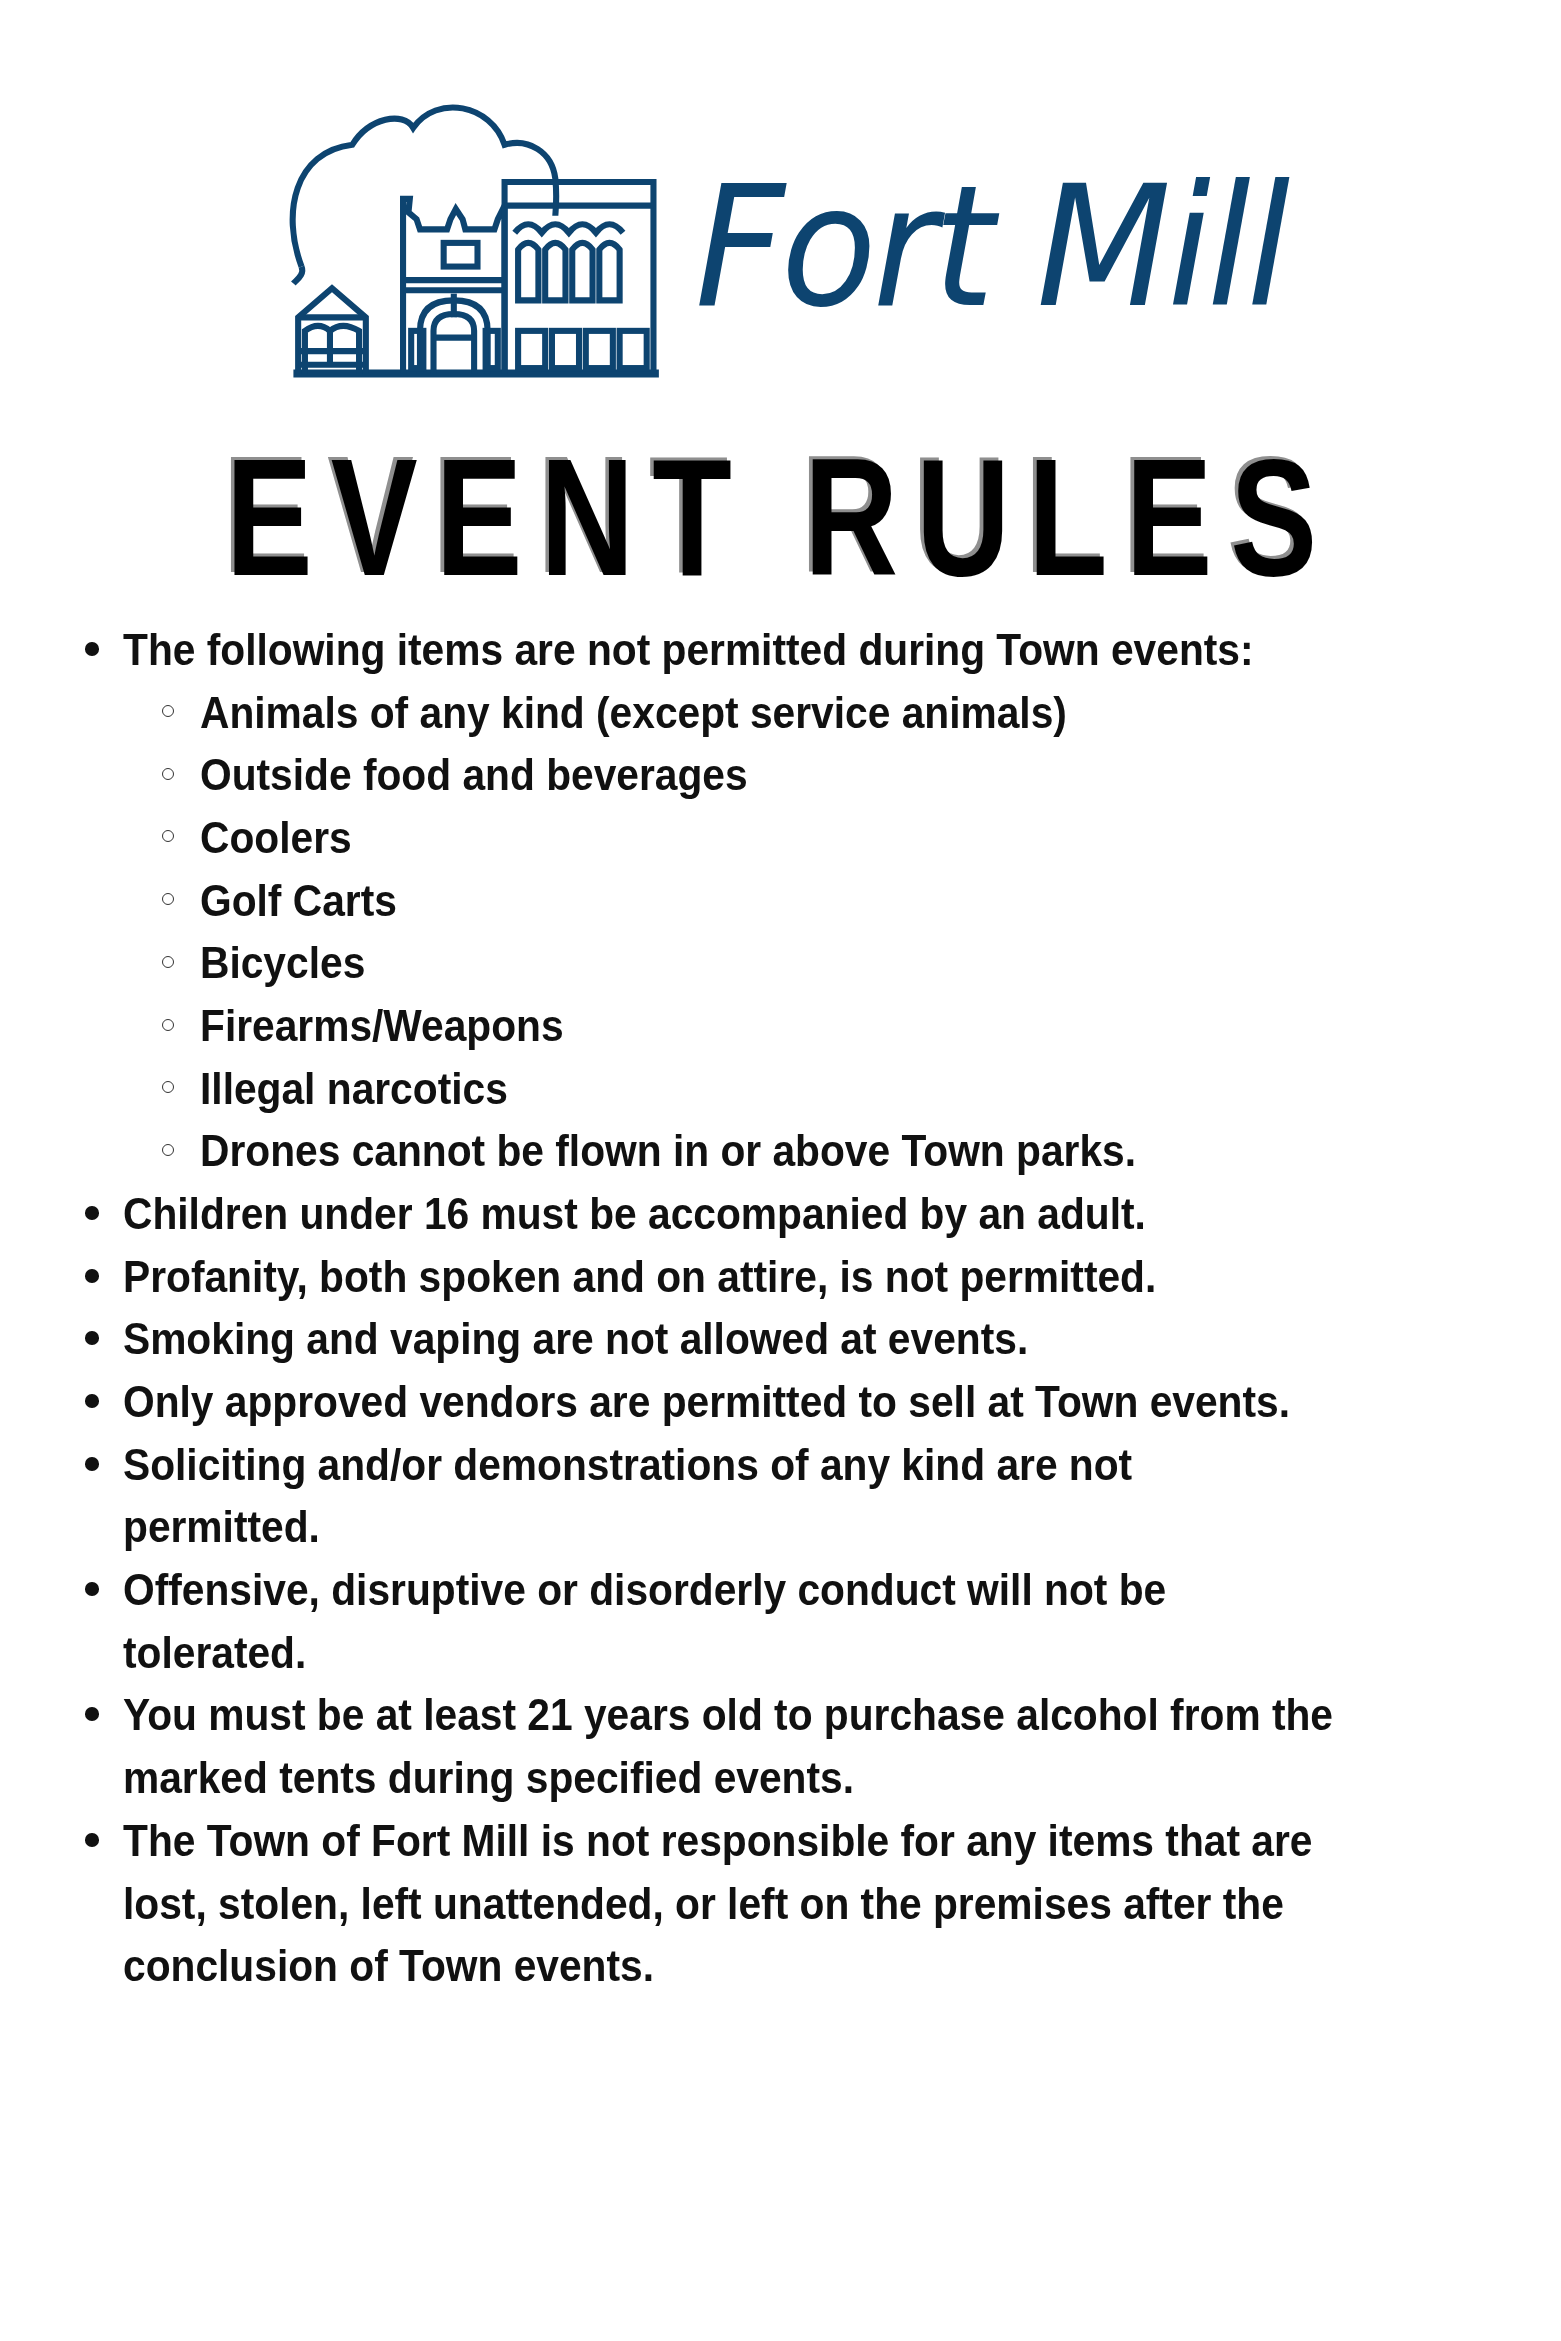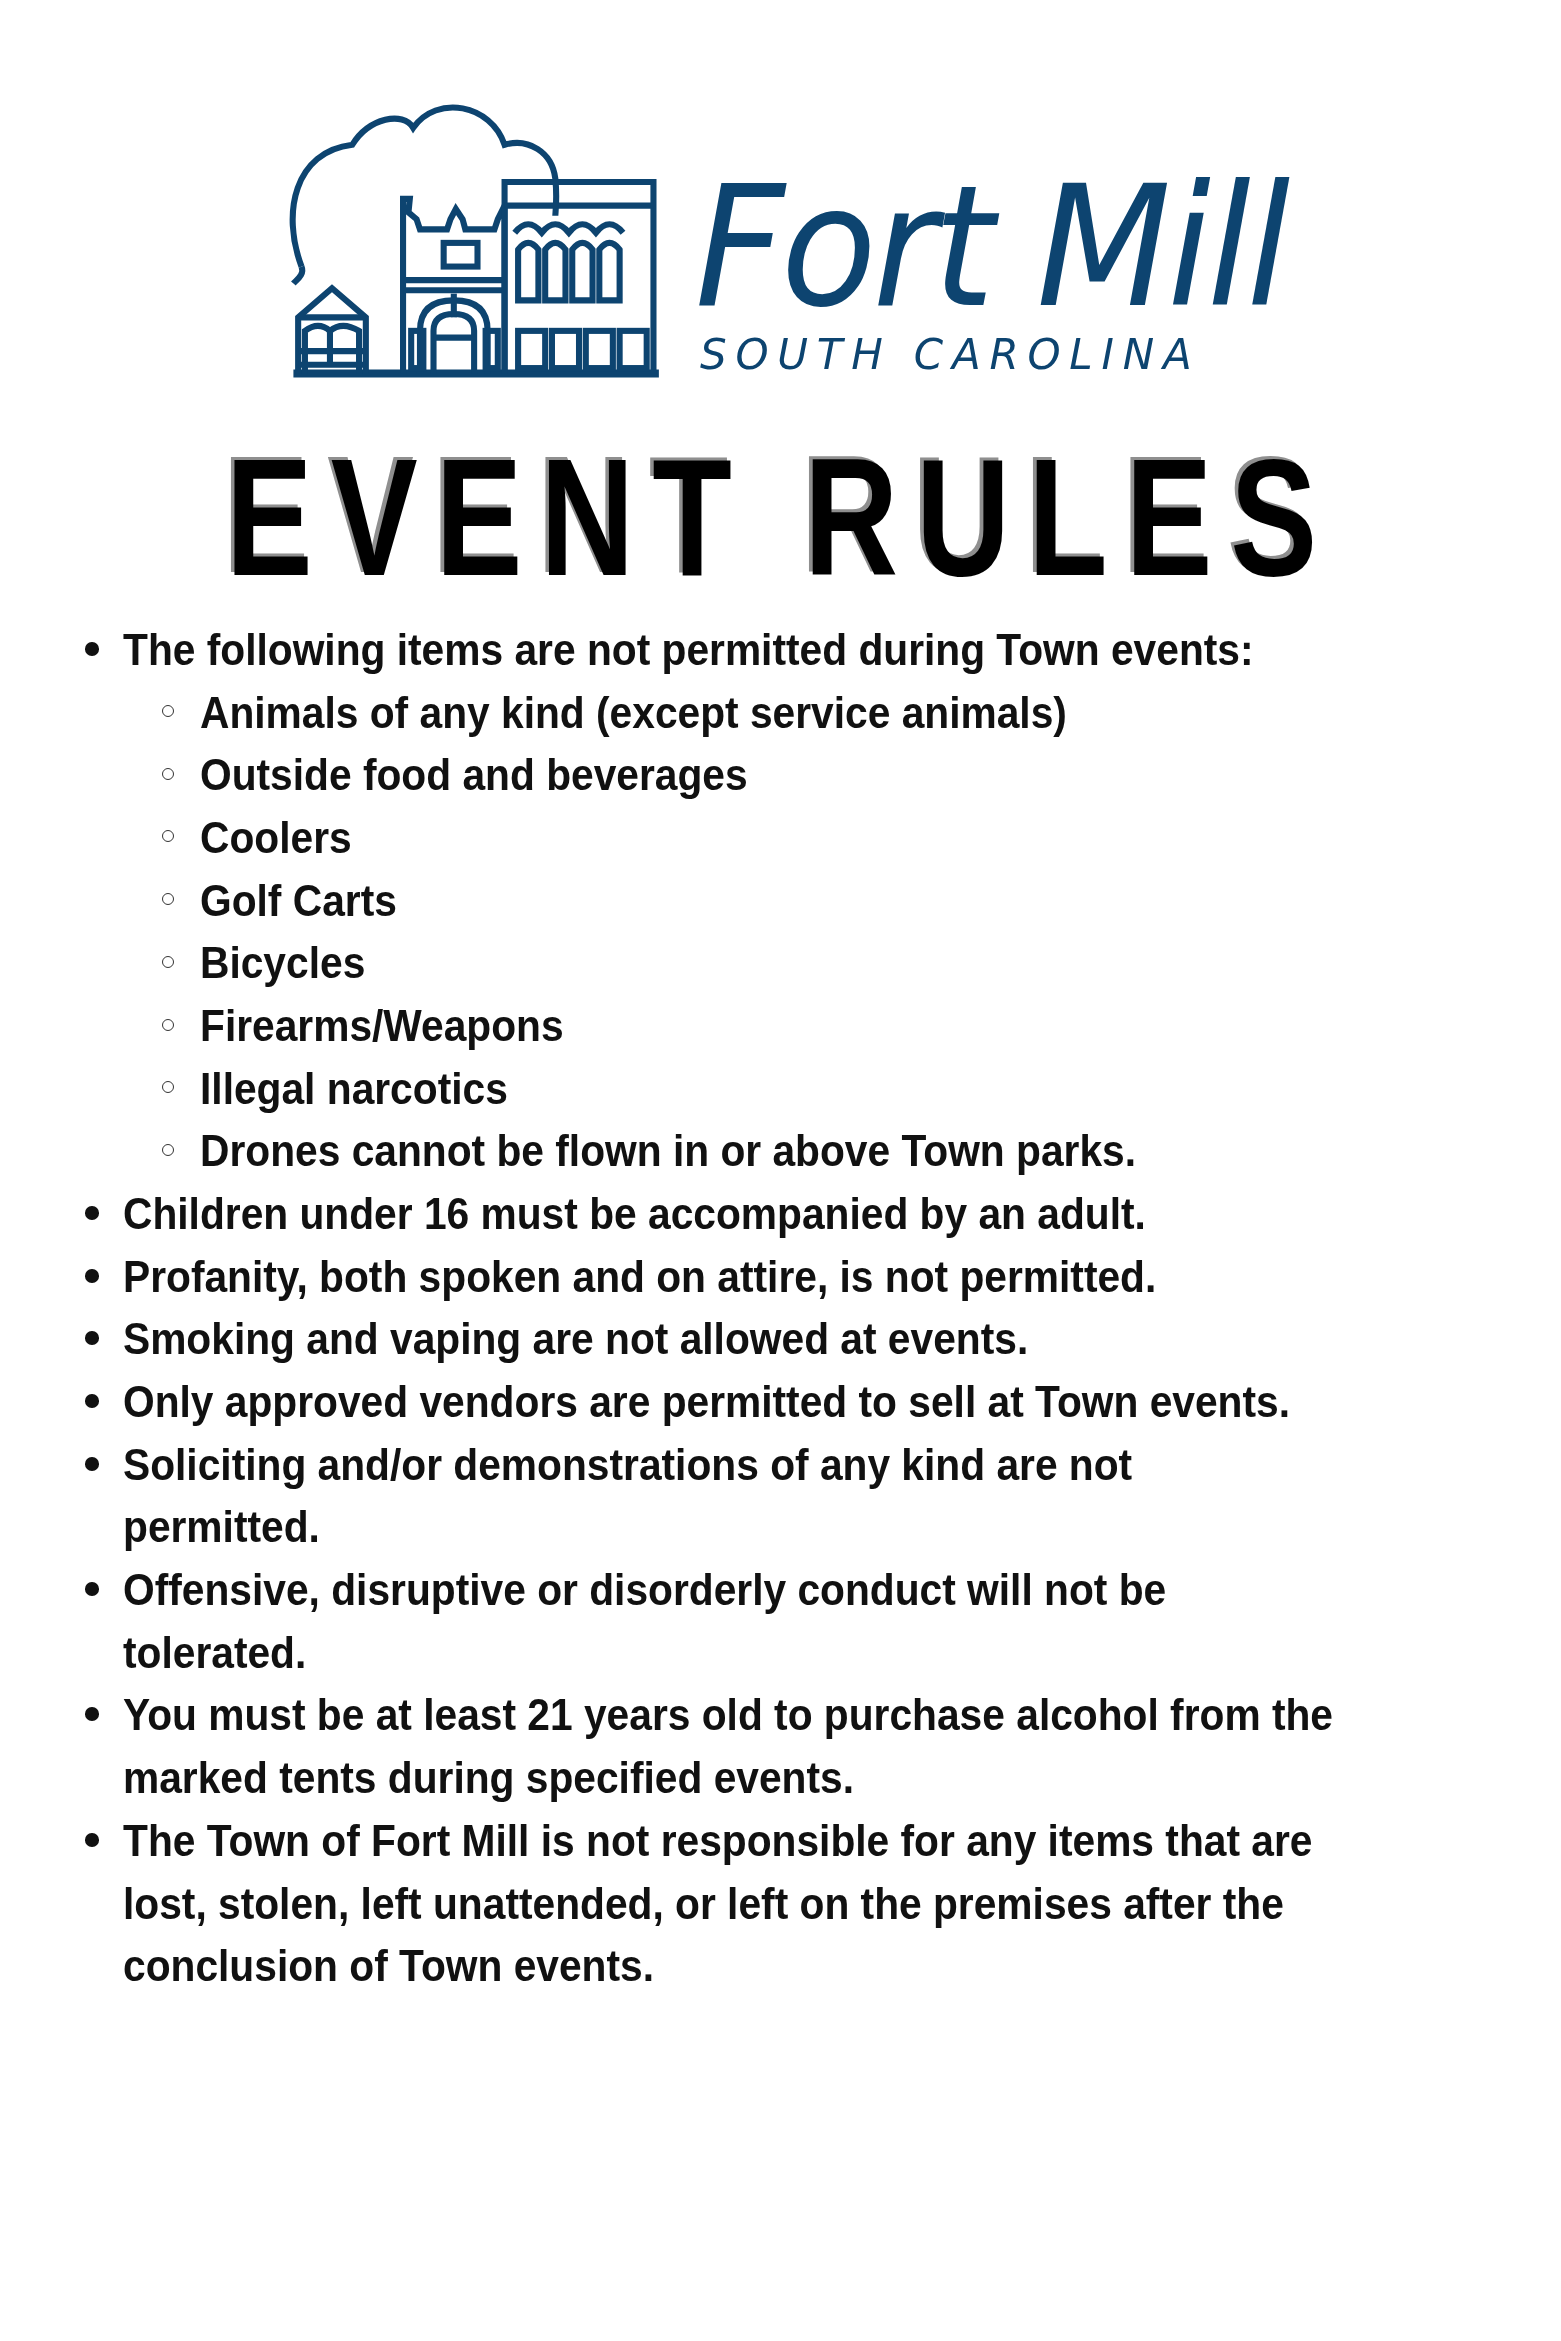--- a/index.html
+++ b/index.html
@@ -49,21 +49,20 @@
     <path d="M340 300 L340 225 Q355 205 370 225 L370 300 Z"></path>
     <path d="M380 300 L380 225 Q395 205 410 225 L410 300 Z"></path>
     <path d="M420 300 L420 225 Q435 205 450 225 L450 300 Z"></path>
     <path d="M460 300 L460 225 Q475 205 490 225 L490 300 Z"></path>
     <rect x="340" y="345" width="40" height="55"></rect>
     <rect x="390" y="345" width="40" height="55"></rect>
     <rect x="440" y="345" width="40" height="55"></rect>
     <rect x="490" y="345" width="40" height="55"></rect>
   </svg>
   <div class="logo-name">Fort Mill</div>
-  <div class="logo-sub">SOUTH CAROLINA</div>
 </div>
 
 <div class="title">EVENT RULES</div>
 
 <div class="rules" id="rules">
     <span class="bullet" style="left: 85px; top: 642px;"></span>
     <div class="line" style="left: 123px; top: 627px;">The following items are not permitted during Town events:</div>
     <span class="circle" style="left: 162px; top: 705px;"></span>
     <div class="line" style="left: 200px; top: 690px;">Animals of any kind (except service animals)</div>
     <span class="circle" style="left: 162px; top: 768px;"></span>

